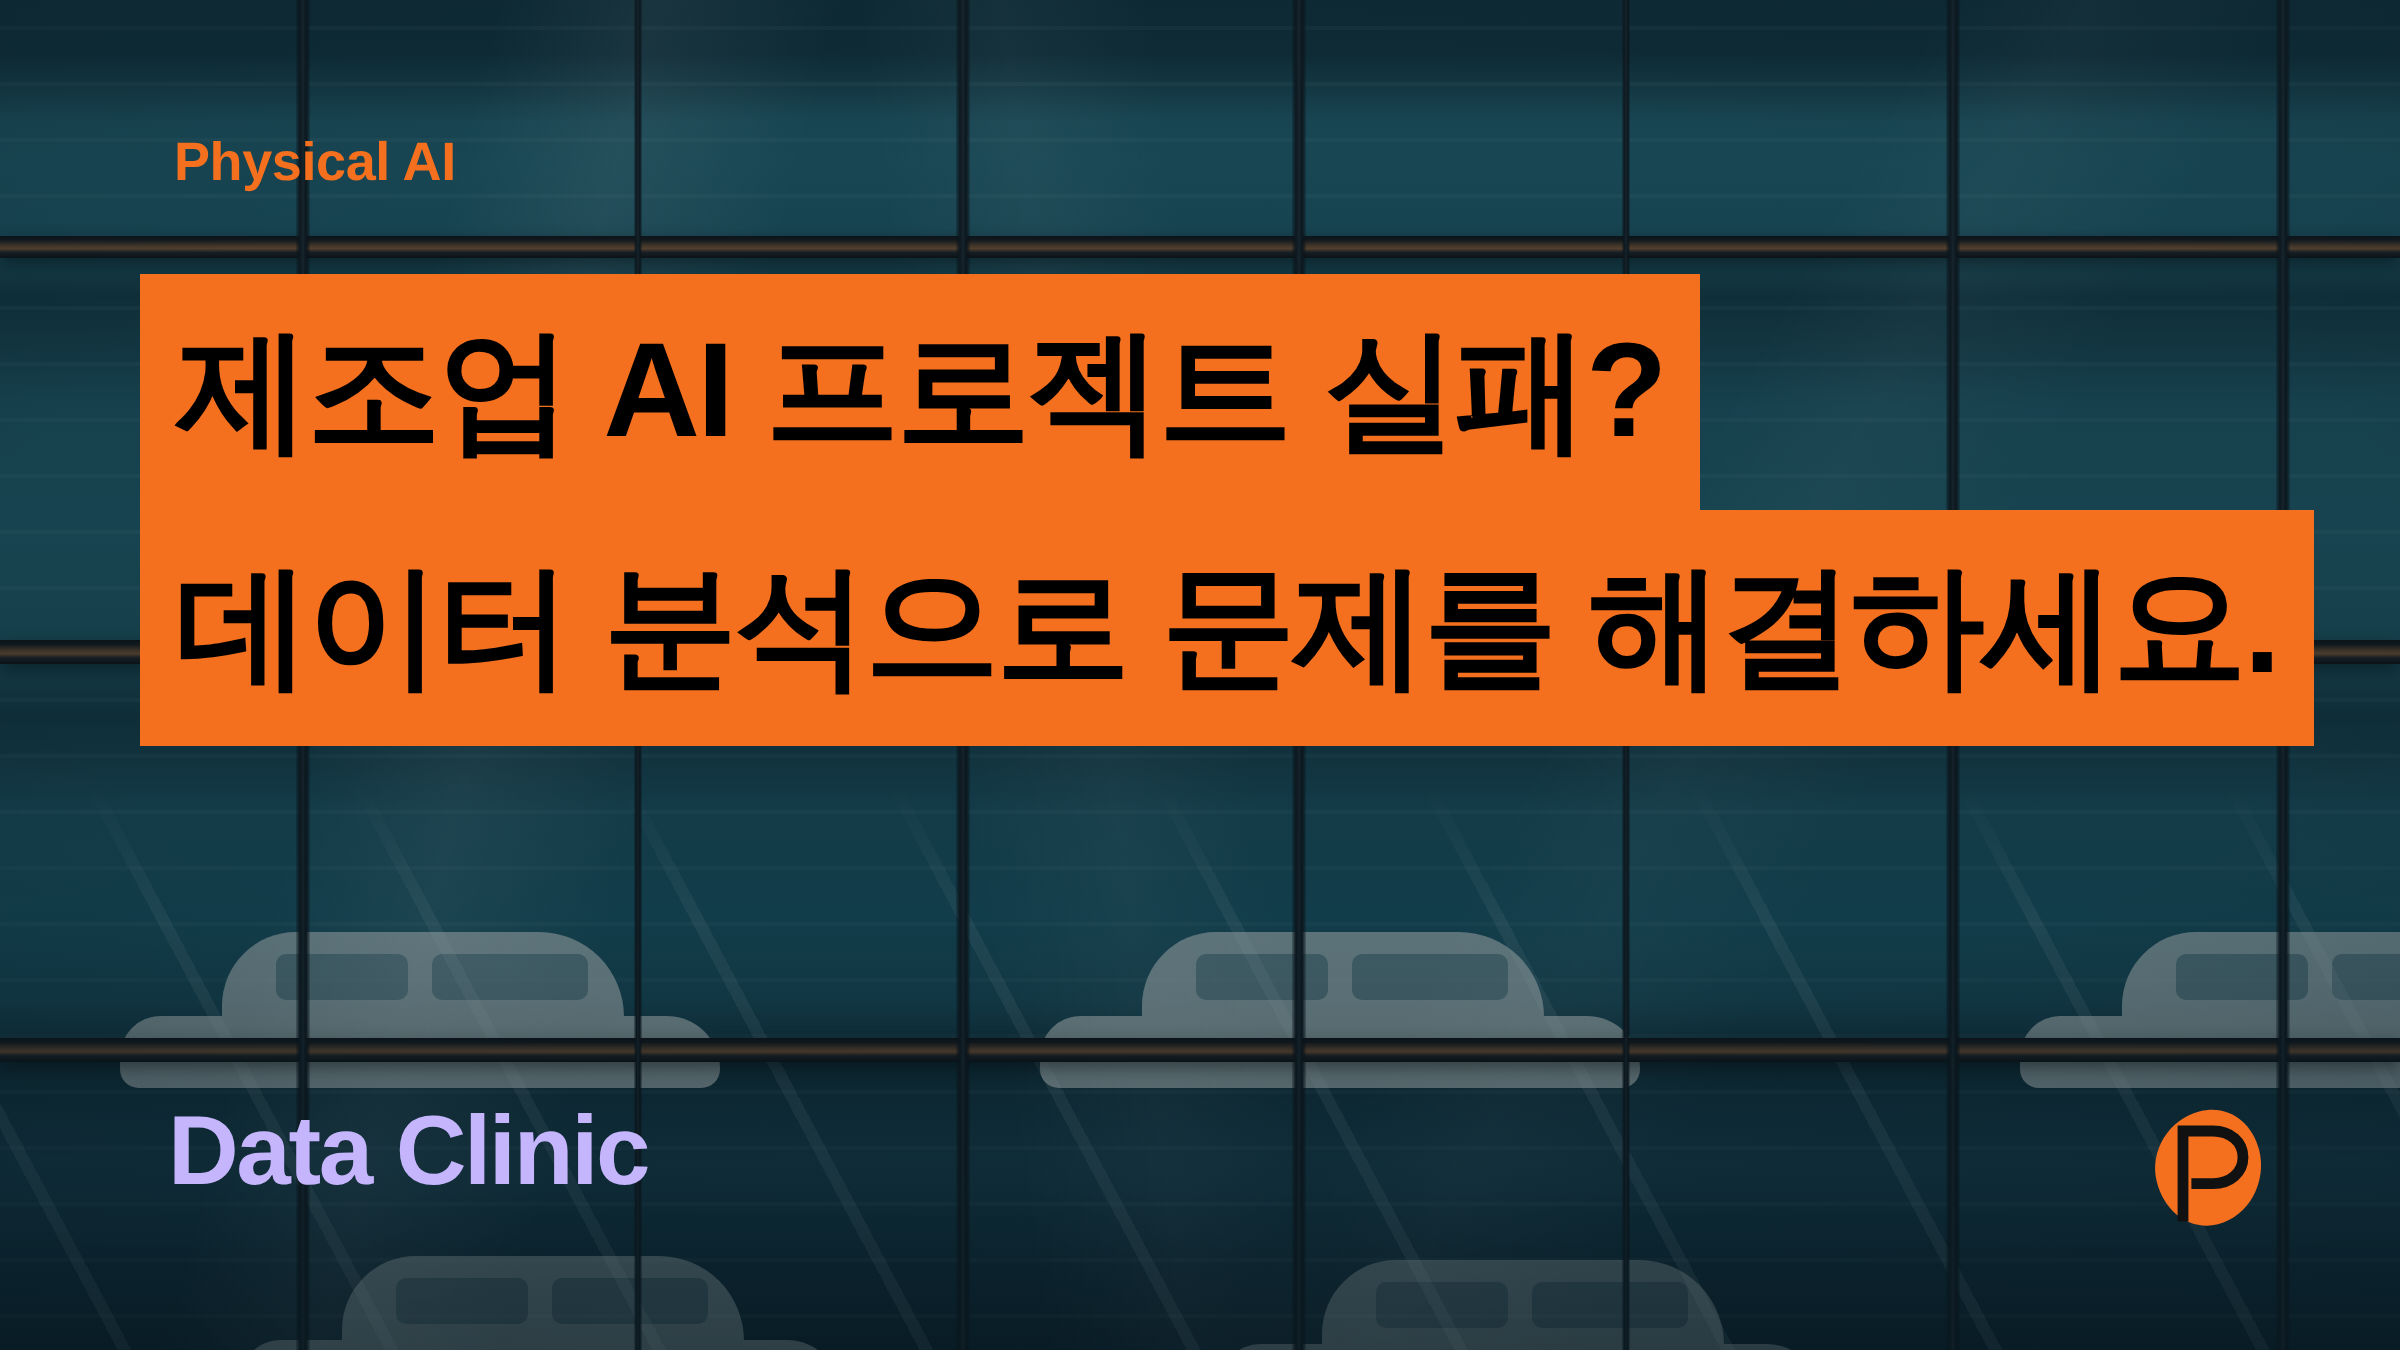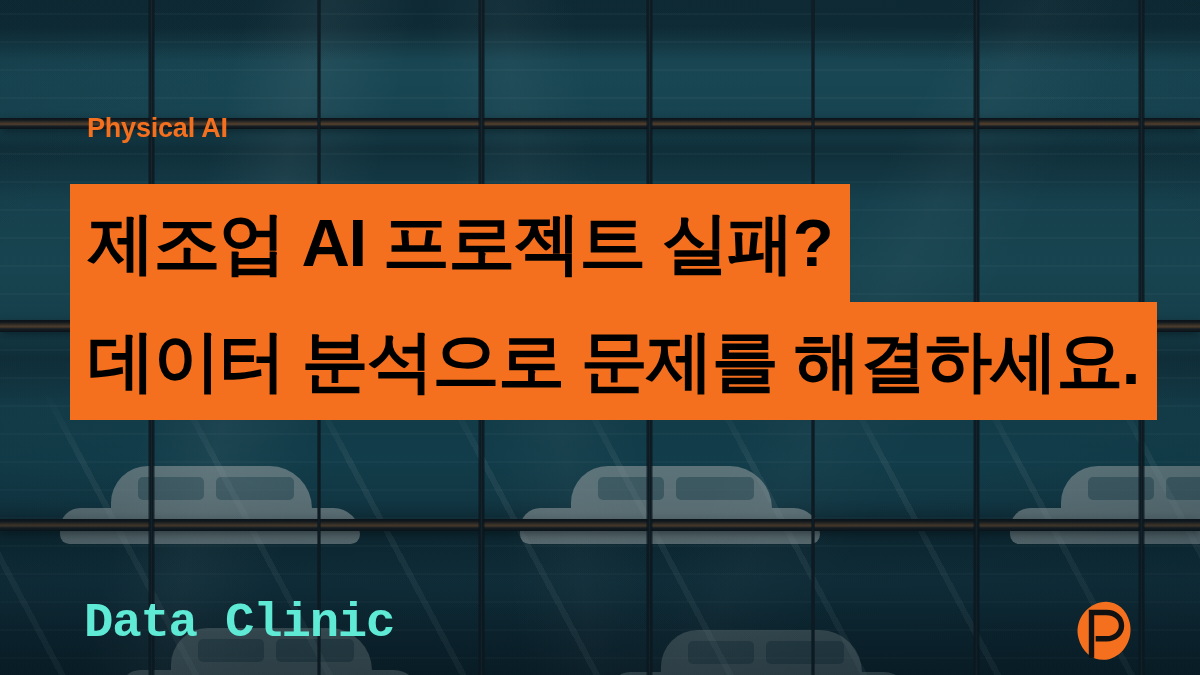--- a/index.html
+++ b/index.html
@@ -157,21 +157,20 @@
     inset: 0;
     background:
       radial-gradient(130% 95% at 50% 42%, rgba(12,48,60,0) 38%, rgba(8,28,38,.55) 100%),
       linear-gradient(180deg, rgba(10,32,42,.20) 0%, rgba(6,22,30,.42) 100%);
   }
 
   
   .content {
     position: absolute;
     inset: 0;
-    margin-top: 47px;
   }
 
   .eyebrow {
     position: absolute;
     left: 87px;
     top: 68px;
     font-size: 27px;
     font-weight: bold;
     letter-spacing: -.2px;
     color: #F4701E;
@@ -198,25 +197,24 @@
   }
   .hl-line.l1 { }
   .hl-line.l2 { padding-right: 18px; }
 
   .wordmark {
     position: absolute;
     left: 84px;
     top: 552px;
     font-size: 49px;
     font-weight: bold;
-    color: #5eead4;
+    color: #c4b5fd;
     letter-spacing: -1.2px;
     line-height: 1;
     white-space: nowrap;
-    font-family: Liberation Mono, monospace;
   }
 
   .logo {
     position: absolute;
     left: 1064px;
     top: 546px;
     width: 76px;
     height: 76px;
   }
 </style>

